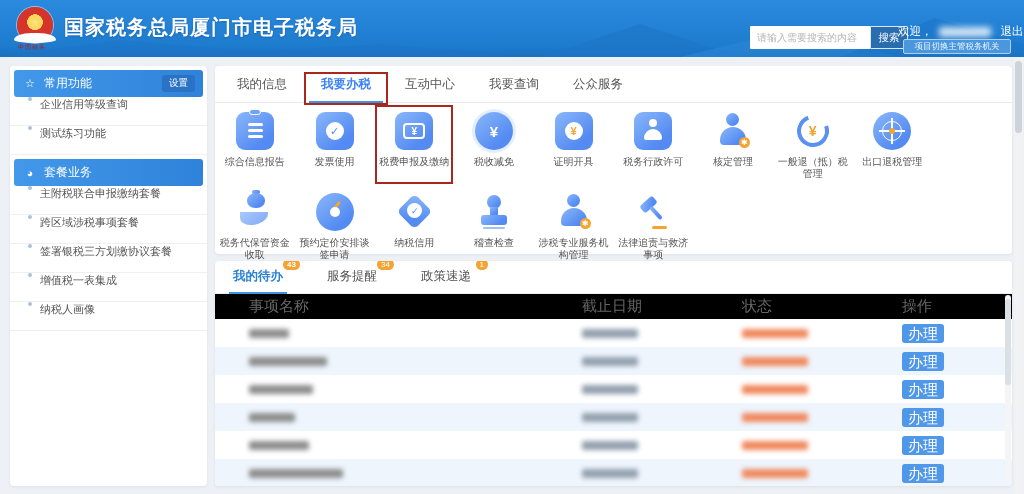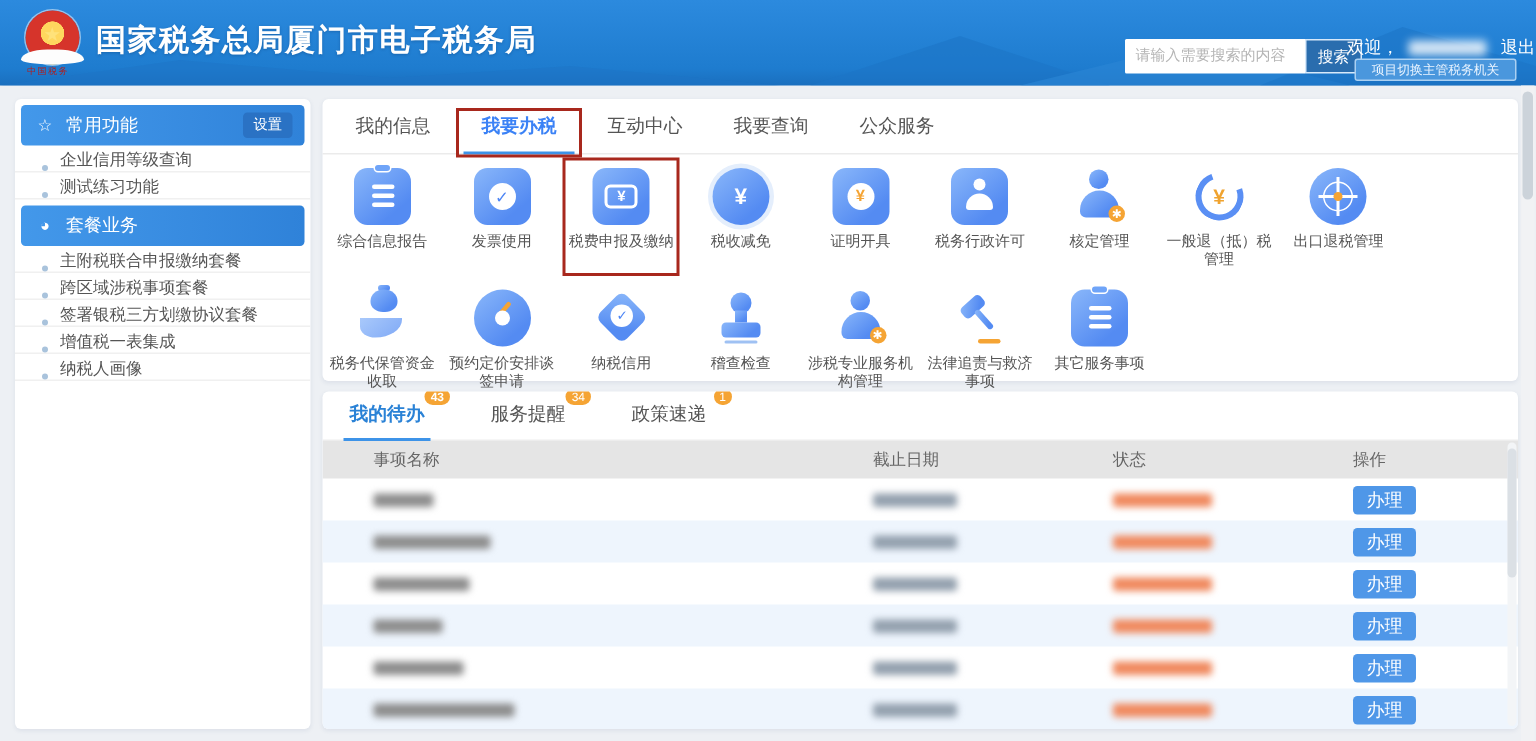--- a/index.html
+++ b/index.html
@@ -39,21 +39,21 @@
 
   
   .sidebar{position:absolute;left:10px;top:66px;width:197px;height:420px;background:#fff;
     border-radius:4px;box-shadow:0 1px 3px rgba(40,70,110,.08);overflow:hidden;}
   .s-head{height:27px;margin:4px 4px 0 4px;border-radius:3px;display:flex;align-items:center;
     background:linear-gradient(90deg,#4398ea,#2f82d9);color:#fff;font-size:12px;padding:0 8px;}
   .s-head .s-ico{width:16px;text-align:center;margin-right:6px;font-size:11px;}
   .dots{display:inline-grid;grid-template-columns:5px 5px;grid-gap:2px;margin-right:6px;}
   .dots i{width:4px;height:4px;border:1px solid #fff;border-radius:50%;}
   .s-set{margin-left:auto;background:#2a72c4;border-radius:3px;font-size:9.5px;padding:2px 7px;cursor:pointer;}
-  .s-item{height:18px;display:flex;align-items:flex-end;padding:0 10px 0 18px;font-size:11px;color:#555;
+  .s-item{height:29px;display:flex;align-items:flex-start;padding:0 10px 0 18px;font-size:11px;color:#555;
     border-bottom:1px solid #f0f0f0;cursor:pointer;}
   .s-item .dot{width:4px;height:4px;border-radius:50%;background:#a9c3dc;margin-right:8px;flex:0 0 auto;}
 
   
   .card-top{position:absolute;left:215px;top:66px;width:797px;height:188px;background:#fff;
     border-radius:4px;box-shadow:0 1px 3px rgba(40,70,110,.08);}
   .tabs{display:flex;height:37px;align-items:center;border-bottom:1px solid #ebebeb;padding-left:12px;}
   .tab{position:relative;padding:0 10px;margin-right:14px;font-size:12.5px;color:#555;line-height:37px;height:37px;cursor:pointer;}
   .tab.active{color:#3b82f6;font-weight:bold;}
   .tab.active::before{content:"";position:absolute;left:-2px;right:-2px;bottom:0;height:2px;background:#3d93e8;}
@@ -129,40 +129,40 @@
 
   
   .card-bot{position:absolute;left:215px;top:261px;width:797px;height:225px;background:#fff;
     border-radius:4px;box-shadow:0 1px 3px rgba(40,70,110,.08);overflow:hidden;}
   .b-tabs{display:flex;height:33px;align-items:center;padding-left:18px;border-bottom:1px solid #ededed;}
   .b-tab{position:relative;font-size:12.5px;color:#555;margin-right:44px;height:33px;line-height:30px;cursor:pointer;}
   .b-tab.active{color:#2a82d6;font-weight:bold;}
   .b-tab.active::before{content:"";position:absolute;left:-4px;right:-4px;bottom:0;height:2px;background:#3d93e8;}
   .badge{position:absolute;top:-2px;right:-17px;min-width:10px;height:11px;line-height:11px;background:#f5a434;
     color:#fff;font-size:8px;border-radius:7px;padding:0 4px;text-align:center;}
-  .thead{display:flex;height:25px;align-items:center;background:#e5e5e5;font-size:11px;color:#666;}
+  .thead{display:flex;height:25px;align-items:center;background:#000000;font-size:15px;color:#666;}
   .trow{display:flex;height:28px;align-items:center;font-size:11px;}
   .trow:nth-child(even){background:#eef5fd;}
   .c{display:flex;align-items:center;}
   .c.name{flex:1;padding-left:34px;}
   .c.date{width:160px;}
   .c.status{width:160px;}
   .c.action{width:110px;}
   .blur{display:inline-block;height:9px;border-radius:2px;filter:blur(2.6px);}
   .b-name{background:#8d8d8d;}
   .b-date{width:56px;background:#93a0ae;}
   .b-status{width:66px;background:#f0895e;}
   .rows .trow:nth-child(1) .b-name{width:40px;}
   .rows .trow:nth-child(2) .b-name{width:78px;}
   .rows .trow:nth-child(3) .b-name{width:64px;}
   .rows .trow:nth-child(4) .b-name{width:46px;}
   .rows .trow:nth-child(5) .b-name{width:60px;}
   .rows .trow:nth-child(6) .b-name{width:94px;}
   .do-btn{width:42px;height:19px;background:#4f97e8;border:none;border-radius:3px;color:#fff;
-    font-size:12px;cursor:pointer;}
+    font-size:15px;cursor:pointer;}
   .tbl-scroll{position:absolute;right:1px;top:34px;bottom:2px;width:6px;background:#f3f5f7;border-radius:3px;}
   .tbl-scroll .thumb{position:absolute;left:0;top:4px;width:6px;height:86px;background:#dbe0e5;border-radius:3px;}
 </style>
 </head>
 <body>
 
 <div class="hdr">
   <svg class="mtn" width="1024" height="57" viewBox="0 0 1024 57">
     <polygon points="0,57 120,40 260,52 380,44 520,57" fill="#1d74c6" opacity="0.5"></polygon>
     <polygon points="540,57 640,24 740,57" fill="#1d74c6" opacity="0.6"></polygon>
@@ -356,28 +356,20 @@
         <div class="lbl">涉税专业服务机构管理</div>
     </div>
     <div class="svc">
       <div class="svc-ico">
         <div class="gv-head grad"></div>
           <div class="gv-handle grad"></div>
           <div class="gv-base"></div>
       </div>
         <div class="lbl">法律追责与救济事项</div>
     </div>
-    <div class="svc">
-      <div class="svc-ico">
-        <div class="ico-rect grad"></div>
-          <div class="clip-top"></div>
-          <div class="clip-lines"></div>
-      </div>
-        <div class="lbl">其它服务事项</div>
-    </div>
   </div>
 </div>
 
 <div class="card-bot">
   <div class="b-tabs">
     <div class="b-tab active">
       <span>我的待办</span>
       <span class="badge">43</span>
     </div>
     <div class="b-tab">

